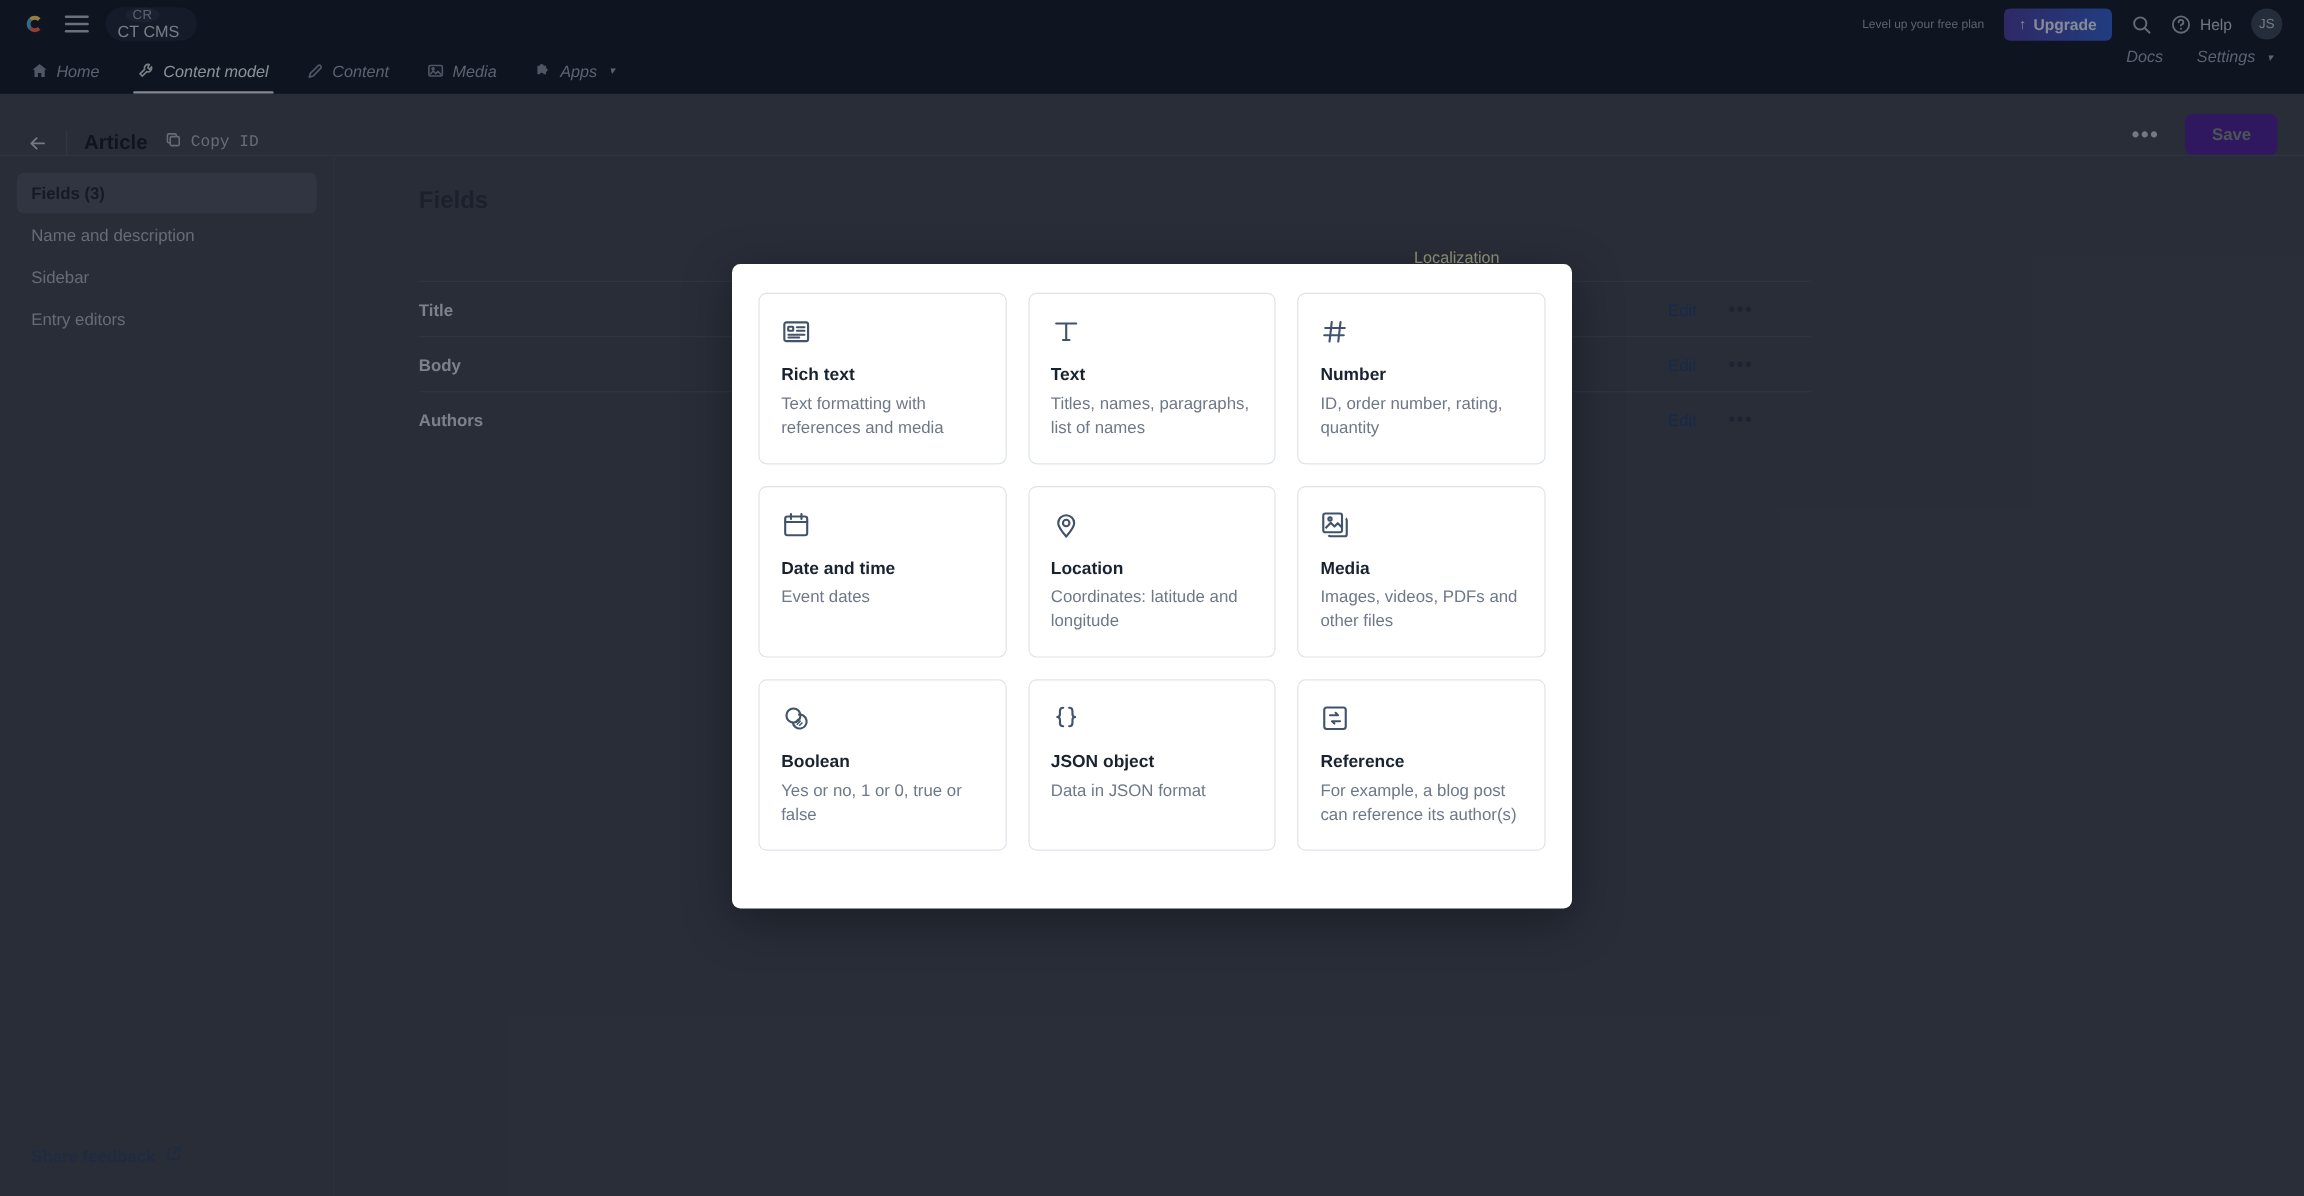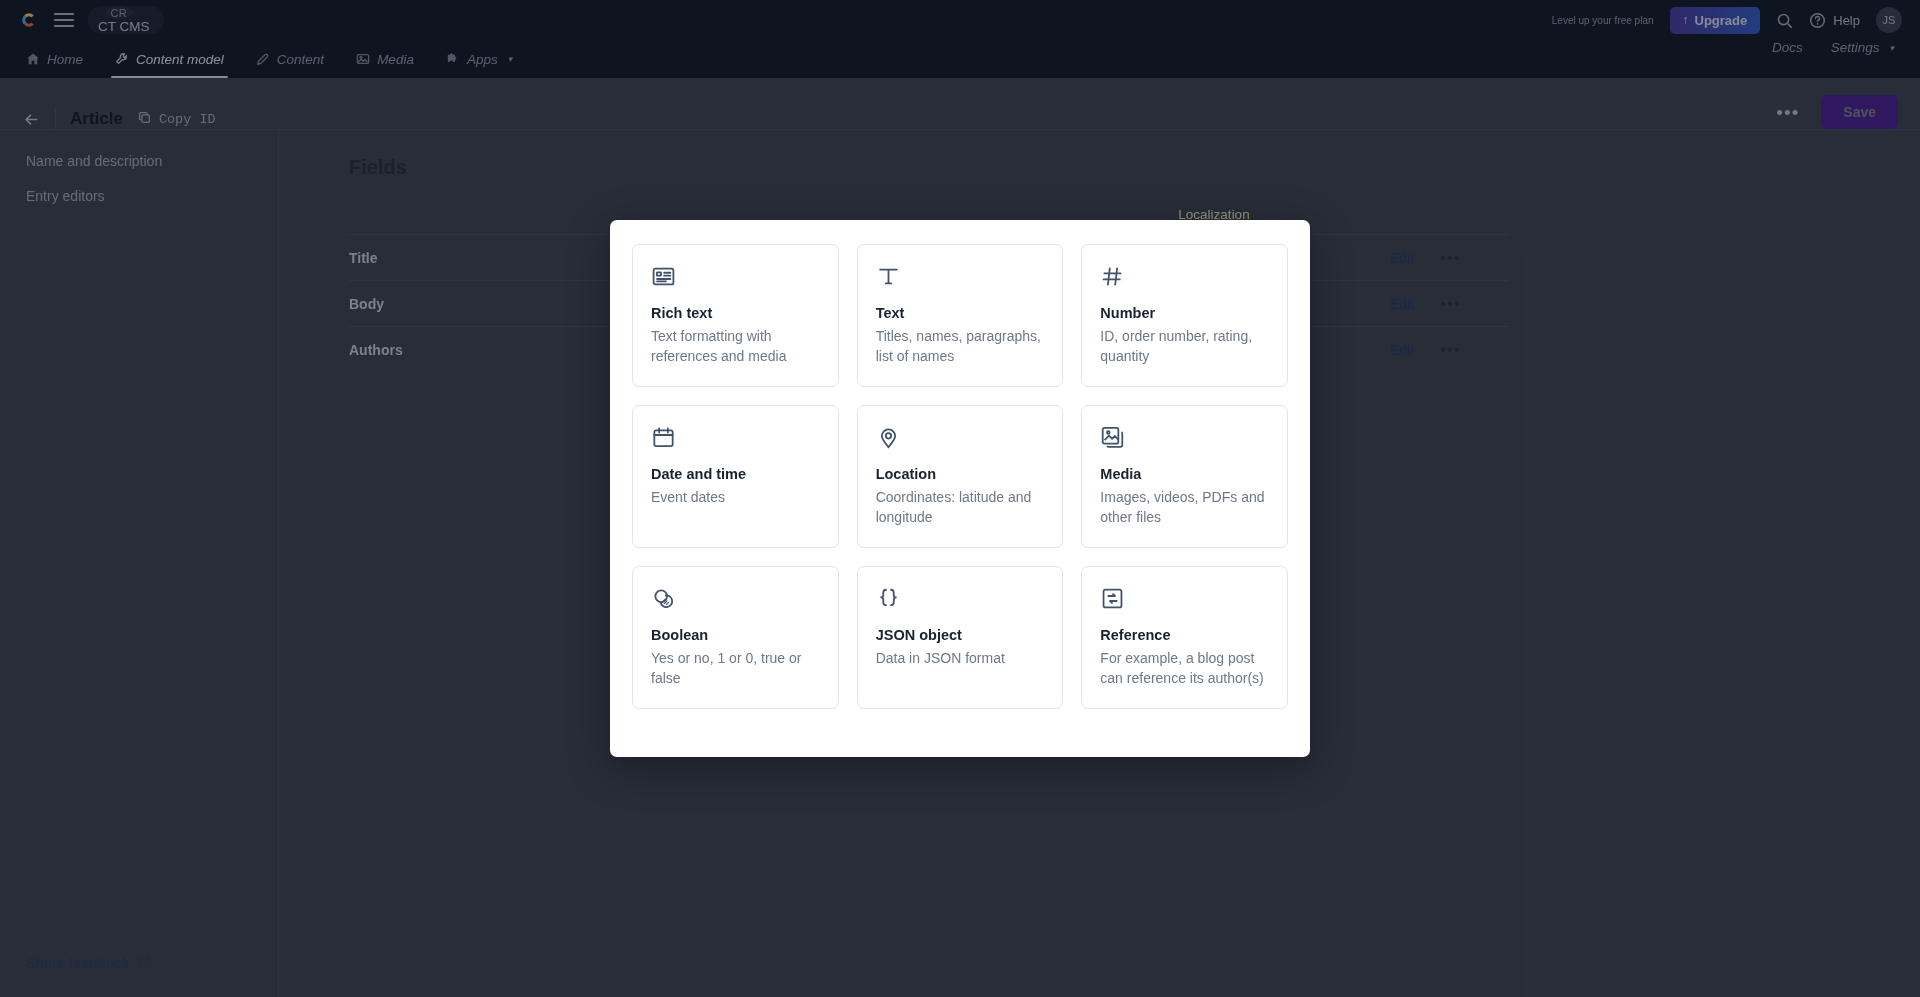--- a/index.html
+++ b/index.html
@@ -294,21 +294,23 @@
       </span>
       <div class="hdr-right">
         <span class="dots-btn">•••</span>
         <button class="save-btn">Save</button>
       </div>
     </div>
 
     <div class="body-split">
 
       <div class="sidebar">
+        <div class="side-item active">Fields (3)</div>
         <div class="side-item">Name and description</div>
+        <div class="side-item">Sidebar</div>
         <div class="side-item">Entry editors</div>
         <div class="side-foot">
           <span class="share-feedback">
             <span>Share feedback</span>
             <span>
               <svg width="14" height="14" viewBox="0 0 16 16" fill="none" stroke="currentColor" stroke-width="1.5" stroke-linecap="round">
                 <path d="M12.6 9v3.4c0 .6-.5 1.1-1.1 1.1H3.6c-.6 0-1.1-.5-1.1-1.1V4.6c0-.6.5-1.1 1.1-1.1H7"></path>
                 <path d="M9.8 2.6h3.6v3.6M13.4 2.6 7.6 8.4"></path>
               </svg>
             </span>

